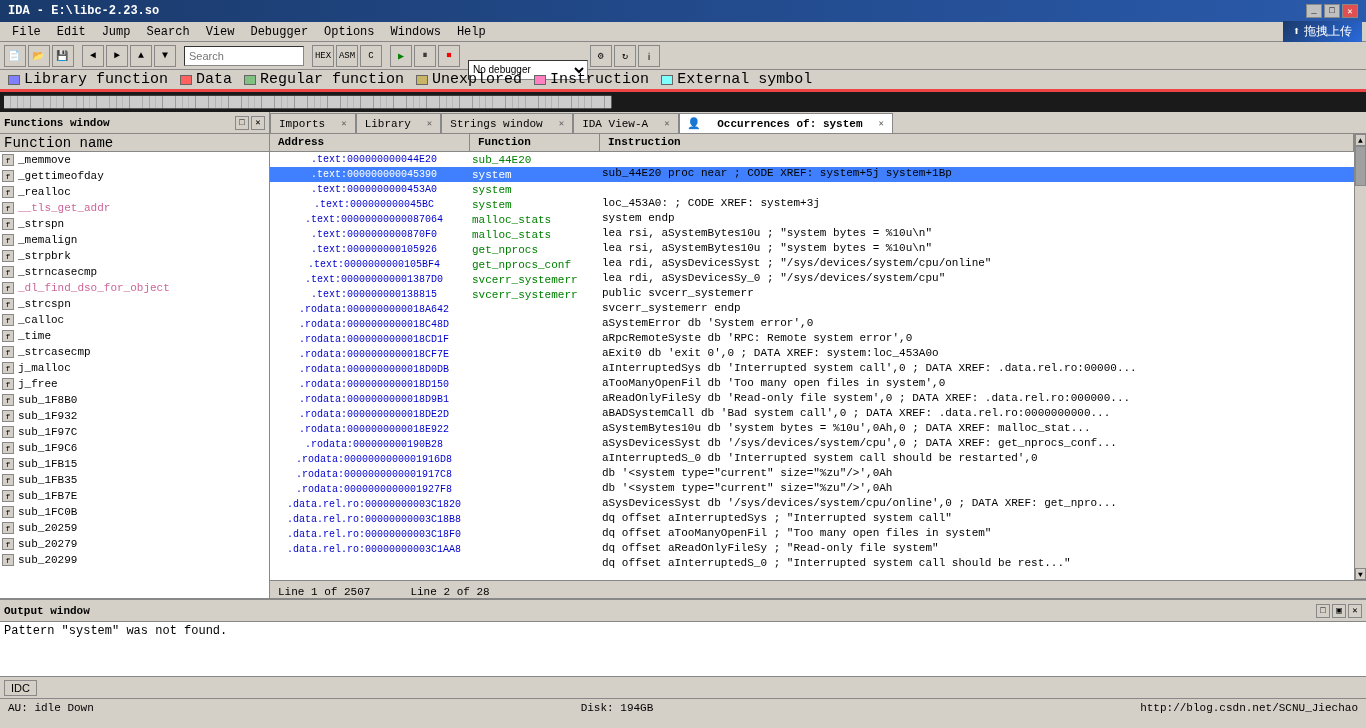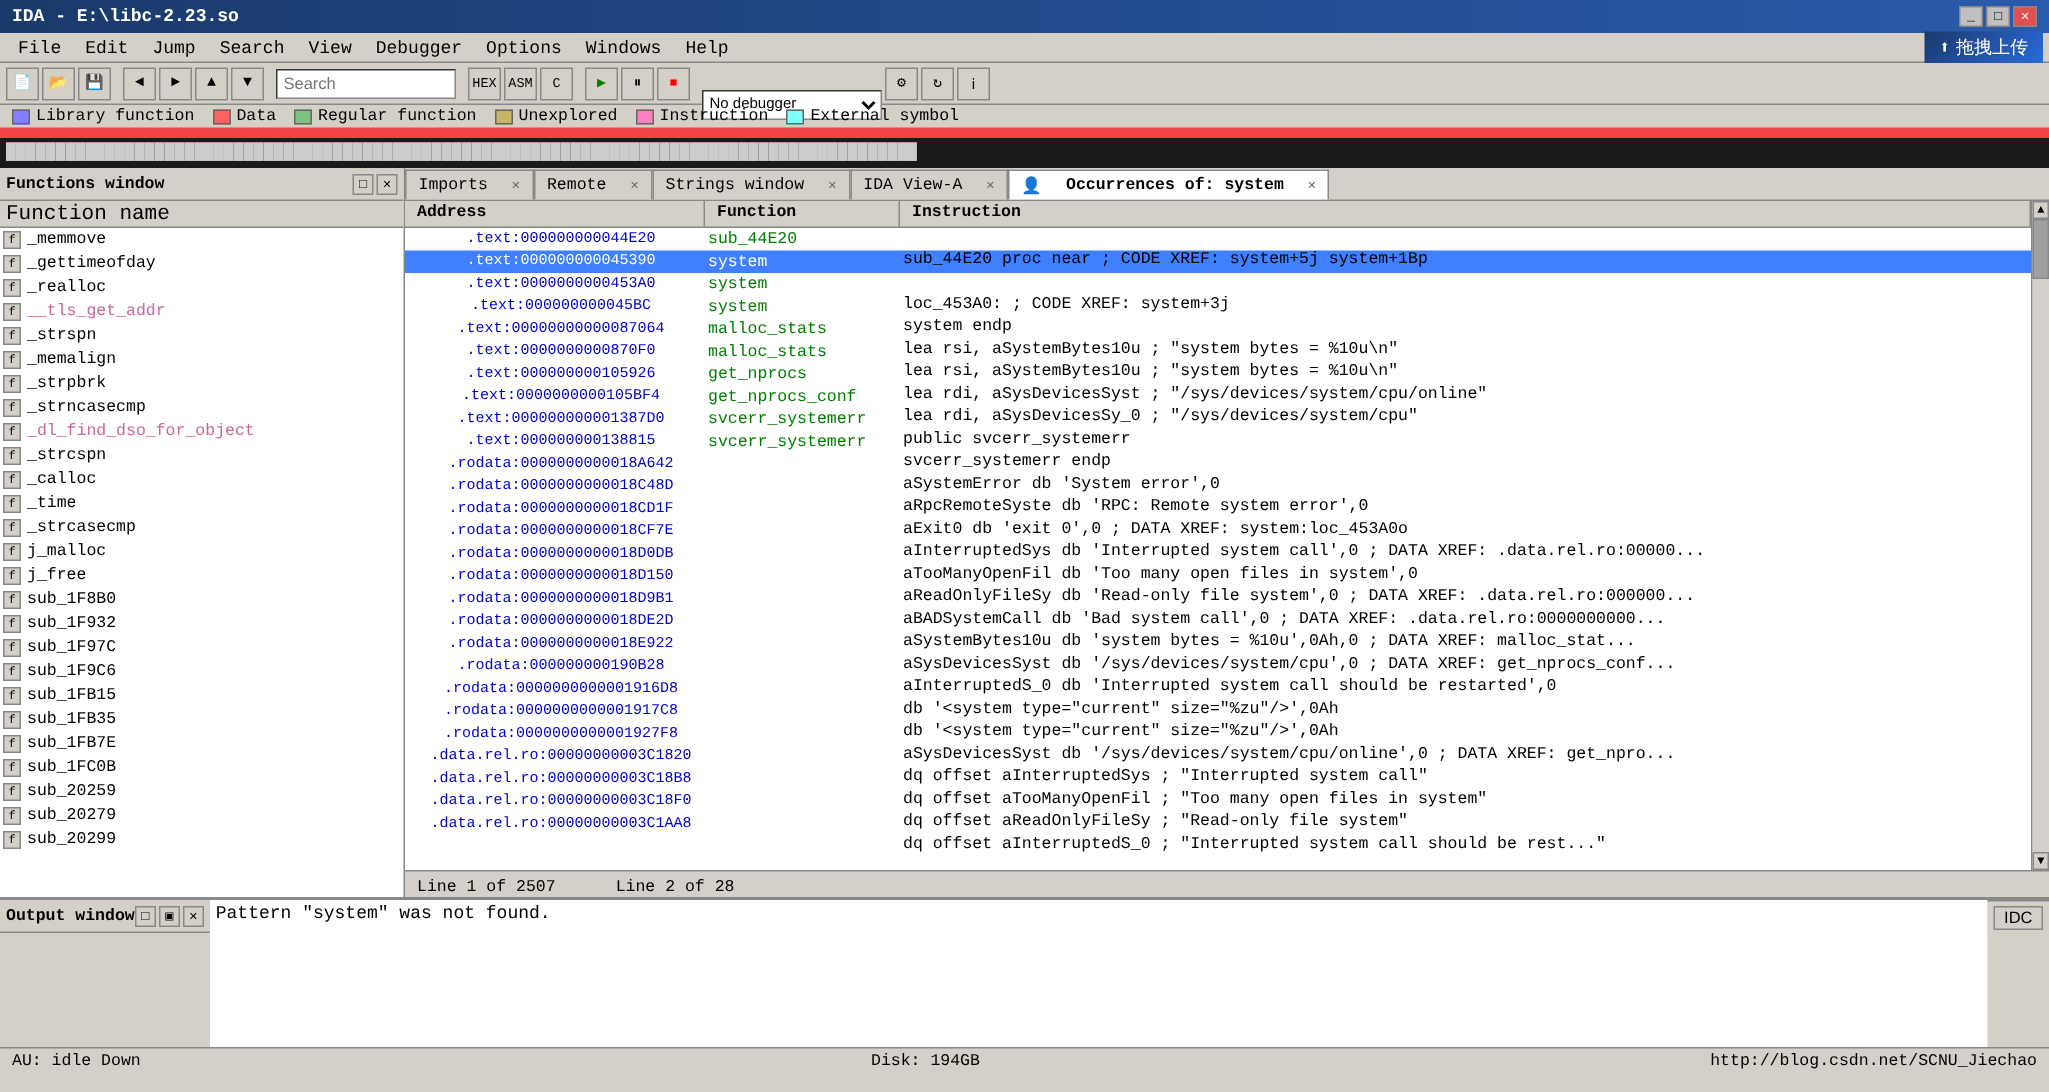--- a/index.html
+++ b/index.html
@@ -88,22 +88,22 @@
       margin-top: 28px;
     }
     
     #color-legend {
       background: #d4d0c8;
       height: 22px;
       display: flex;
       align-items: center;
       padding: 2px 8px;
       gap: 12px;
-      border-bottom: 7px solid #ef4444;
-      font-size: 11px;
+      border-bottom: 3px solid #ef4444;
+      font-size: 15px;
     }
     .legend-item { display: flex; align-items: center; gap: 4px; }
     .legend-color { width: 12px; height: 10px; border: 1px solid #666; }
     
     #nav-bar {
       background: #1a1a1a;
       height: 20px;
       display: flex;
       align-items: center;
       padding: 0 4px;
@@ -270,21 +270,21 @@
       align-items: flex-end;
       padding: 0 8px;
       font-size: 11px;
       border-top: 1px solid #888;
       gap: 40px;
     }
     
     #output-area {
       height: 100px;
       display: flex;
-      flex-direction: row;
+      flex-direction: column;
       border-top: 2px solid #888;
     }
     #output-header {
       background: #d4d0c8;
       border-bottom: 1px solid #888;
       height: 22px;
       display: flex;
       align-items: center;
       padding: 0 4px;
       font-size: 11px;
@@ -566,21 +566,21 @@
   </div>
 
   <div id="right-area">
 
     <div id="tab-bar-top">
       <div class="tab">
         <span>Imports</span>
         <span class="tab-close">✕</span>
       </div>
       <div class="tab">
-        <span>Remote</span>
+        <span>Library</span>
         <span class="tab-close">✕</span>
       </div>
       <div class="tab">
         <span>Strings window</span>
         <span class="tab-close">✕</span>
       </div>
       <div class="tab">
         <span>IDA View-A</span>
         <span class="tab-close">✕</span>
       </div>

